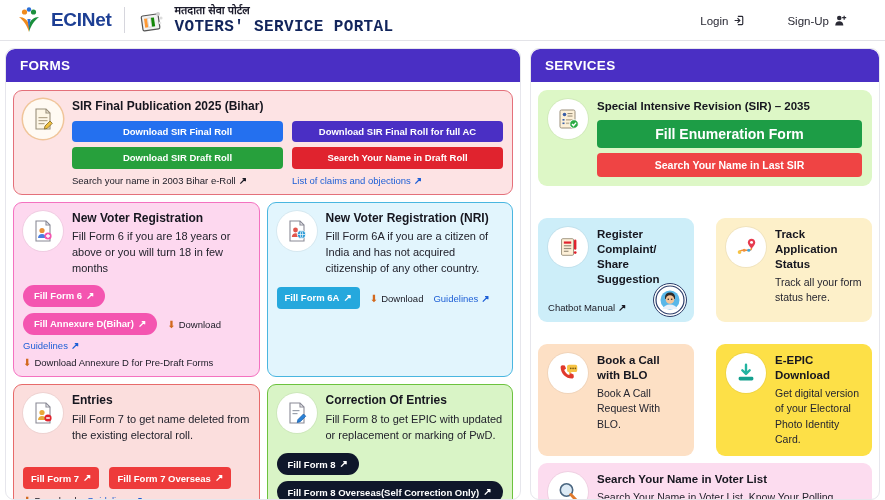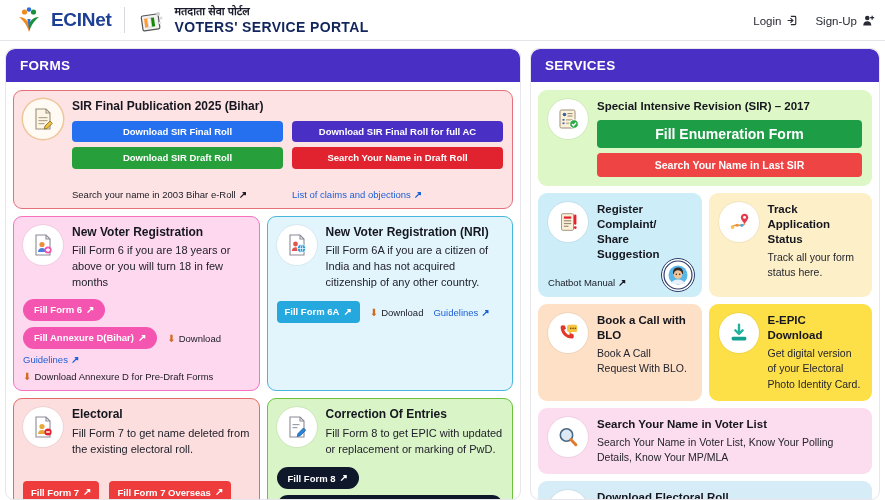--- a/index.html
+++ b/index.html
@@ -26,25 +26,25 @@
   .brand-name {
     font-size: 19px; font-weight: bold; color: #1d3f94; letter-spacing: -.3px;
   }
   .vdivider { width: 1px; height: 26px; background: #d6d6dd; margin: 0 12px; }
   .portal { display: flex; align-items: center; gap: 9px; }
   .portal-icon { width: 29px; height: 29px; }
   .portal-text .hi {
     font-size: 11px; color: #1b1b2b; line-height: 1.25; font-weight: 600;
   }
   .portal-text .en {
-    font-size: 14px; color: #12255c; font-weight: bold; letter-spacing: .35px;
+    font-size: 16px; color: #12255c; font-weight: bold; letter-spacing: .35px; font-family: Liberation Mono, monospace;
   }
   .header-right {
-    position: absolute; right: 4px; top: 0; height: 41px;
-    display: flex; align-items: center; gap: 4px;
+    position: absolute; right: 32px; top: 0; height: 41px;
+    display: flex; align-items: center; gap: 29px;
   }
   .hbtn {
     display: flex; align-items: center; gap: 5px;
     font-size: 11.5px; color: #2a2a35; background: none;
     border: none; cursor: pointer; padding: 4px 6px;
     font-family: inherit;
   }
   .hbtn svg { display: block; }
 
   
@@ -134,21 +134,21 @@
   .c-corr      { background: #d9f4c6; border-color: #6cc23e; }
 
   .s-sir   { background: #ddf7c6; border-color: #5fc22c; }
   .s-cmp   { background: #cdeef9; border-color: #5cbfe0; }
   .s-trk   { background: #fdf0c9; border-color: #e9c55e; }
   .s-blo   { background: #fde0c5; border-color: #ef9f50; }
   .s-epic  { background: #fde047; border-color: #5db8d6; }
   .s-srch  { background: #fcdcef; border-color: #ec6fba; }
   .s-droll { background: #d6edf7; border-color: #62b9dc; }
 
-  .svc-grid { display: grid; grid-template-columns: 1fr 1fr; gap: 7px; }
+  .svc-grid { display: grid; grid-template-columns: 1fr 1fr; gap: 22px; margin-top: 25px; }
   .svc-card { border-radius: 9px; border: 1px solid transparent; padding: 8px 9px; }
   .svc-title { font-size: 11.5px; font-weight: bold; color: #16161f; line-height: 1.3; }
   .svc-desc  { font-size: 10.5px; color: #25252f; line-height: 1.45; margin-top: 3px; }
   .chatbot {
     position: absolute; right: 6px; bottom: 4px;
     width: 34px; height: 34px; border-radius: 50%;
     background: #fff; border: 1.5px solid #2c3e6b;
     display:flex; align-items:center; justify-content:center; overflow:hidden;
   }
   .w-full { width: 100%; }
@@ -230,21 +230,21 @@
             </svg>
           </div>
           <div style="flex:1">
             <div class="card-title">SIR Final Publication 2025 (Bihar)</div>
             <div class="grid2" style="margin-top:6px">
               <button class="btn blue w-full">Download SIR Final Roll</button>
               <button class="btn indigo w-full">Download SIR Final Roll for full AC</button>
               <button class="btn green w-full">Download SIR Draft Roll</button>
               <button class="btn red w-full">Search Your Name in Draft Roll</button>
             </div>
-            <div class="grid2" style="margin-top:20px">
+            <div class="grid2" style="margin-top:6px">
               <span class="lnk">
                 <span>Search your name in 2003 Bihar e-Roll</span>
                 <span class="arrow">↗</span>
               </span>
               <span class="lnk blue">
                 <span>List of claims and objections</span>
                 <span class="arrow">↗</span>
               </span>
             </div>
           </div>
@@ -338,21 +338,21 @@
               <svg width="26" height="26" viewBox="0 0 26 26">
                 <path d="M6 3h10l4 4v16H6z" fill="#ffffff" stroke="#8a8a96" stroke-width="1.1"></path>
                 <path d="M16 3v4h4" fill="none" stroke="#8a8a96" stroke-width="1.1"></path>
                 <circle cx="12" cy="12.5" r="2.6" fill="#e8a93a"></circle>
                 <path d="M8 20c0-2.4 1.8-4 4-4s4 1.6 4 4z" fill="#e8a93a"></path>
                 <circle cx="18" cy="18" r="3.6" fill="#e0232e"></circle>
                 <path d="M16.2 18h3.6" stroke="#fff" stroke-width="1.4"></path>
               </svg>
             </div>
             <div style="flex:1">
-              <div class="card-title">Electoral</div>
+              <div class="card-title">Entries</div>
               <div class="card-desc">Fill Form 7 to get name deleted from the existing electoral roll.</div>
             </div>
           </div>
           <div class="rowwrap" style="margin-top:24px">
             <button class="btn rose">
               <span>Fill Form 7</span>
               <span class="arrow">↗</span>
             </button>
             <button class="btn rose">
               <span>Fill Form 7 Overseas</span>
@@ -418,21 +418,21 @@
               <rect x="12.5" y="9.5" width="5" height="1.1" fill="#9a8f7a"></rect>
               <rect x="7.5" y="13" width="2" height="1.6" fill="#3b5fa8"></rect>
               <rect x="11" y="13" width="7" height="1.6" fill="#c4b79c"></rect>
               <rect x="7.5" y="16.5" width="2" height="1.6" fill="#3b5fa8"></rect>
               <rect x="11" y="16.5" width="7" height="1.6" fill="#c4b79c"></rect>
               <circle cx="19" cy="18" r="4.3" fill="#2aaa44" stroke="#fff" stroke-width=".9"></circle>
               <path d="M17 18l1.5 1.6 2.6-3" fill="none" stroke="#fff" stroke-width="1.4"></path>
             </svg>
           </div>
           <div style="flex:1">
-            <div class="svc-title">Special Intensive Revision (SIR) – 2017</div>
+            <div class="svc-title">Special Intensive Revision (SIR) – 2035</div>
             <button class="btn dgreen w-full" style="margin-top:6px;padding:7px 8px;font-size:14px">Fill Enumeration Form</button>
             <button class="btn teal w-full" style="margin-top:5px;padding:7px 8px;font-size:10.5px">Search Your Name in Last SIR</button>
           </div>
         </div>
       </div>
 
       <div class="svc-grid">
         <div class="svc-card s-cmp" style="position:relative;min-height:82px">
           <div class="card-row">
             <div class="avatar">

